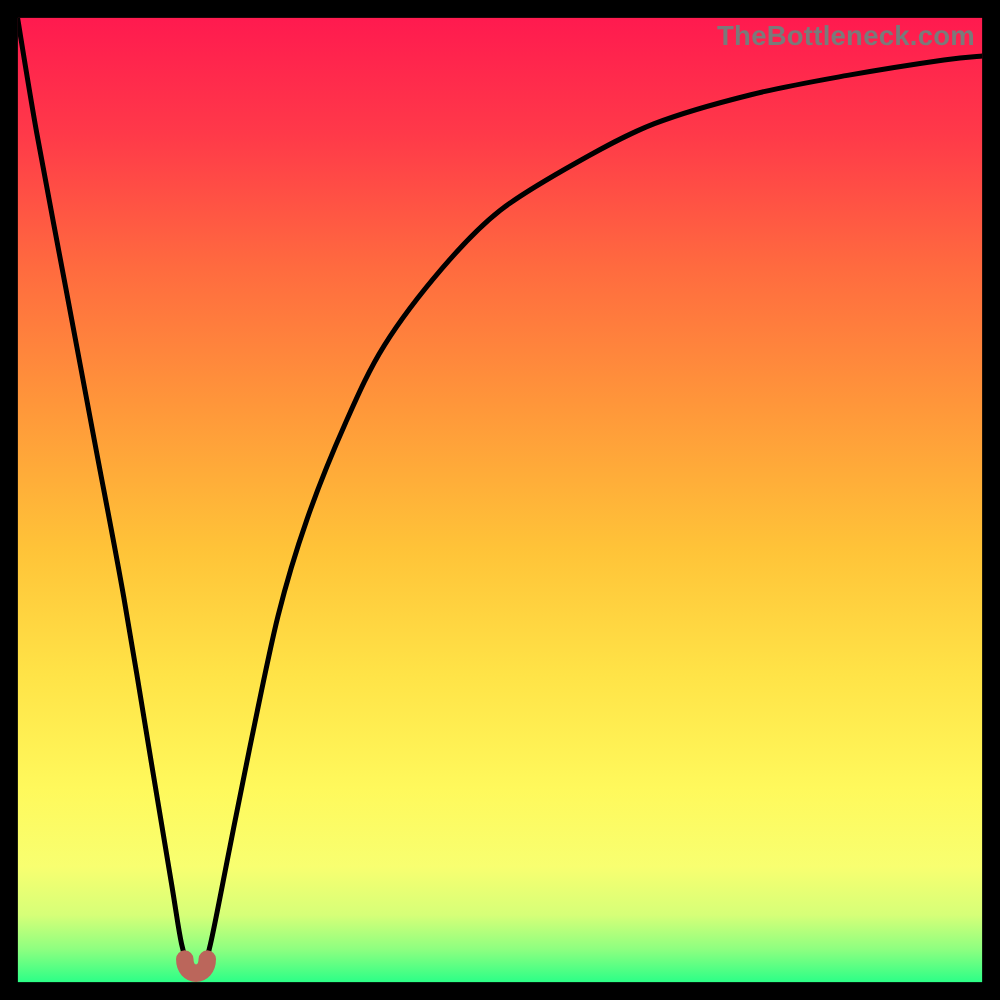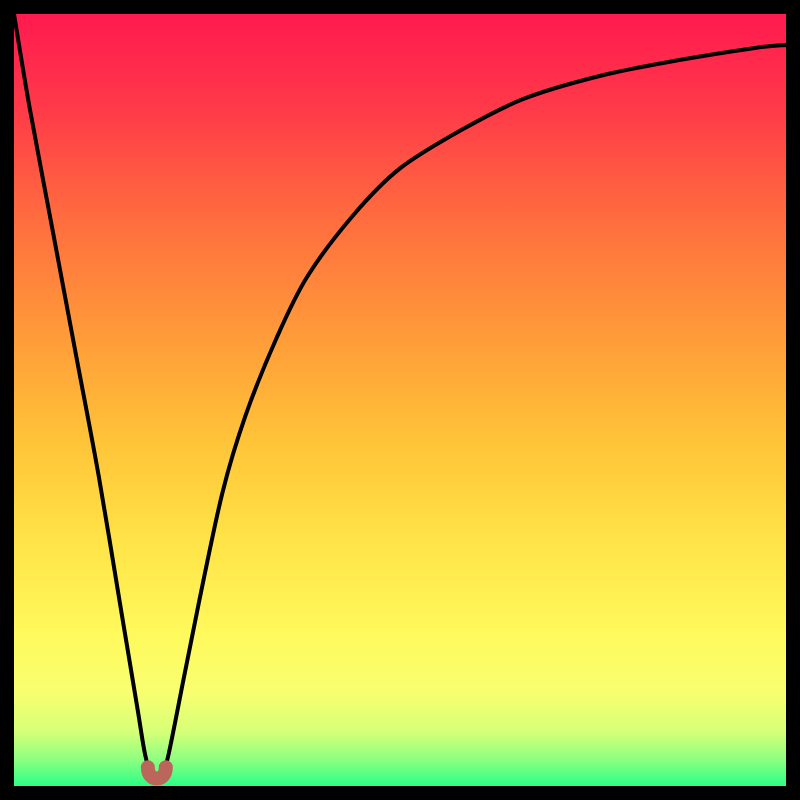--- a/index.html
+++ b/index.html
@@ -66,14 +66,15 @@
           </linearGradient>
       </defs>
       <rect x="0" y="0" width="772" height="772" fill="url(#bg)"></rect>
     </svg>
 
     <svg class="overlay" width="772" height="772" viewBox="0 0 772 772" preserveAspectRatio="none">
       <path id="curvePath" d="M 0 0 C 2.4704 14.822399999999998, 9.264 58.054399999999994, 15.44 92.63999999999999 C 21.616 127.22559999999999, 31.1888 176.63359999999997, 38.6 216.15999999999997 C 46.0112 255.68639999999996, 54.3488 300.1535999999999, 61.76 339.67999999999995 C 69.1712 379.2064, 77.5088 421.2032, 84.92 463.2 C 92.33120000000001 505.1968, 101.90400000000001 565.1039999999999, 108.08000000000001 602.16 C 114.25600000000001 639.216, 119.81439999999999 672.5663999999999, 123.52 694.8 C 127.2256 717.0336, 128.7696 730.0032, 131.24 741.12 C 133.71040000000002 752.2368, 136.4896 760.5744, 138.96 764.28 C 141.43040000000002 767.9856, 144.2096 767.9856, 146.68 764.28 C 149.15040000000002 760.5744, 150.6944 757.1776, 154.4 741.12 C 158.1056 725.0624, 164.8992 688.6239999999999, 169.84 663.92 C 174.7808 639.216, 179.10399999999998 616.3648000000001, 185.28 586.72 C 191.45600000000002 557.0752, 201.02880000000002 508.2848, 208.44000000000003 478.64 C 215.85120000000003 448.99519999999995, 222.9536 426.144, 231.6 401.44 C 240.2464 376.736, 252.59840000000003 346.47360000000003, 262.48 324.24 C 272.3616 302.0064, 281.00800000000004 282.24319999999994, 293.36 262.47999999999996 C 305.712 242.71679999999998, 324.8576 218.01280000000003, 339.68 200.72000000000003 C 354.5024 183.42720000000003, 368.7072 167.98719999999997, 386 154.39999999999998 C 403.2928 140.81279999999998, 427.9968 126.91680000000007, 447.76 115.80000000000007 C 467.5232 104.68320000000007, 487.2864 93.56639999999997, 509.52000000000004 84.91999999999996 C 531.7536 76.27359999999994, 562.0160000000001 67.93599999999998, 586.72 61.75999999999999 C 611.424 55.584, 639.216 50.766720000000035, 663.92 46.32000000000005 C 688.6239999999999 41.873280000000065, 723.8272 36.43840000000009, 741.12 33.968000000000075 C 758.4128000000001 31.497600000000066, 767.0592 31.374080000000006, 772 30.879999999999995" fill="none" stroke="#000" stroke-width="4" stroke-linejoin="round" stroke-linecap="round"></path>
       <path id="markerPath" d="M 133.82 753.28 C 133.82 768.28, 151.82 768.28, 151.82 753.28" fill="none" stroke="#bb665b" stroke-width="14" stroke-linecap="round"></path>
     </svg>
 
+    <div class="watermark">TheBottleneck.com</div>
   </div>
 </div>
 
 </body></html>

